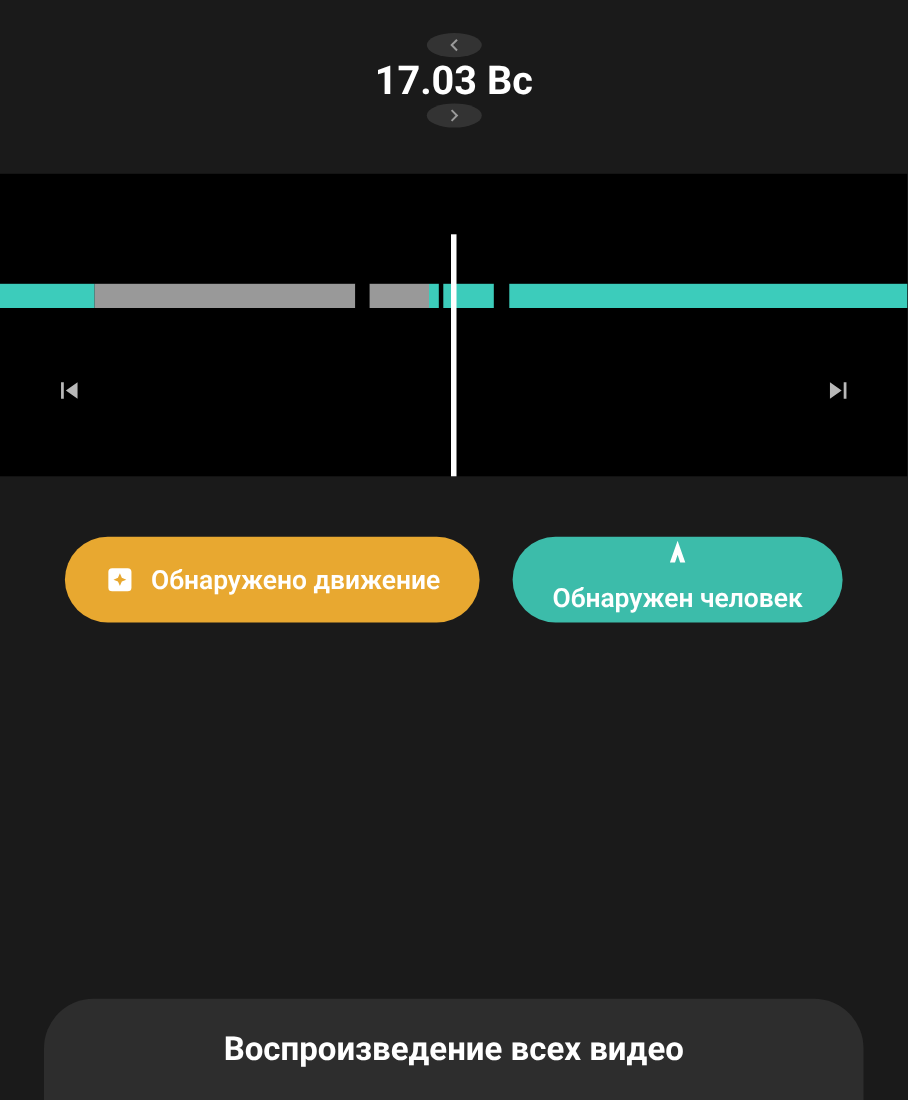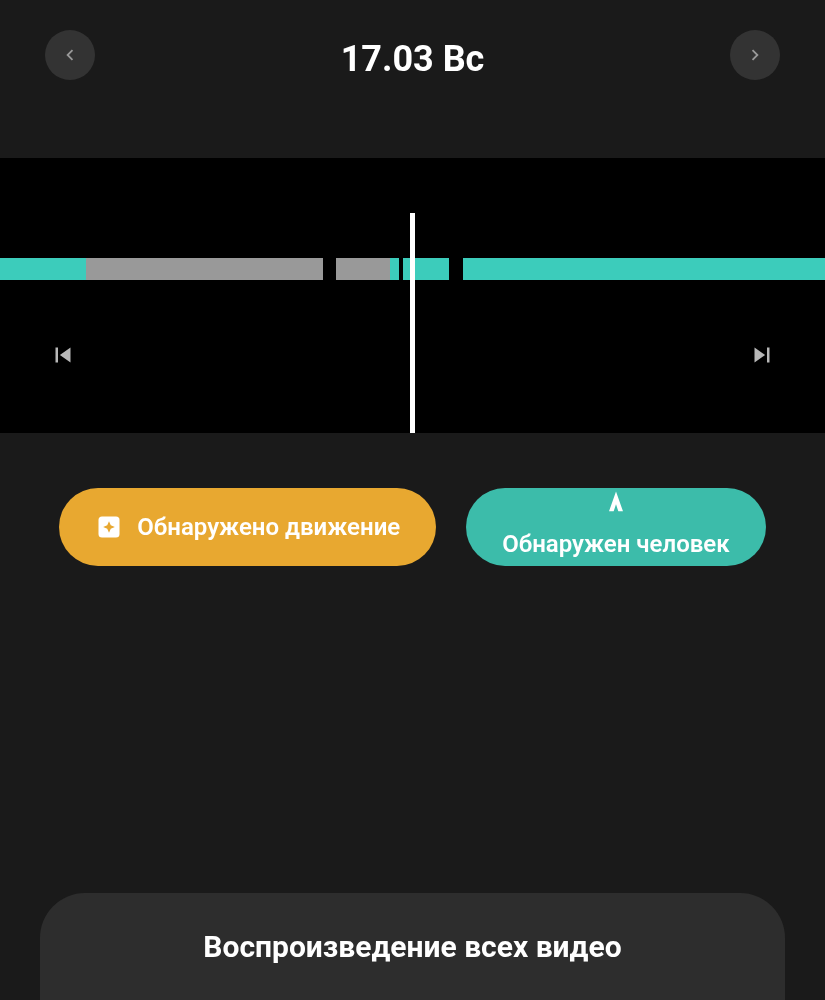--- a/index.html
+++ b/index.html
@@ -10,24 +10,25 @@
     body {
       width: 825px;
       height: 1000px;
       background: #1a1a1a;
       font-family: -apple-system, BlinkMacSystemFont, 'Segoe UI', Roboto, sans-serif;
       overflow: hidden;
       position: relative;
     }
     .header {
       display: flex;
-      align-items: flex-end;
+      align-items: center;
       justify-content: space-between;
       padding: 30px 45px;
       height: 110px;
+      flex-direction: column;
     }
     .nav-btn {
       width: 50px;
       height: 50px;
       border-radius: 50%;
       background: #333333;
       display: flex;
       align-items: center;
       justify-content: center;
       cursor: pointer;
@@ -115,21 +116,21 @@
     }
     .filter-icon {
       width: 28px;
       height: 28px;
     }
     .play-all {
       position: absolute;
       bottom: 0;
       left: 40px;
       right: 40px;
-      height: 107px;
+      height: 92px;
       background: #2d2d2d;
       border-radius: 45px 45px 0 0;
       display: flex;
       align-items: center;
       justify-content: center;
       cursor: pointer;
     }
     .play-all-text {
       color: #ffffff;
       font-size: 30px;

